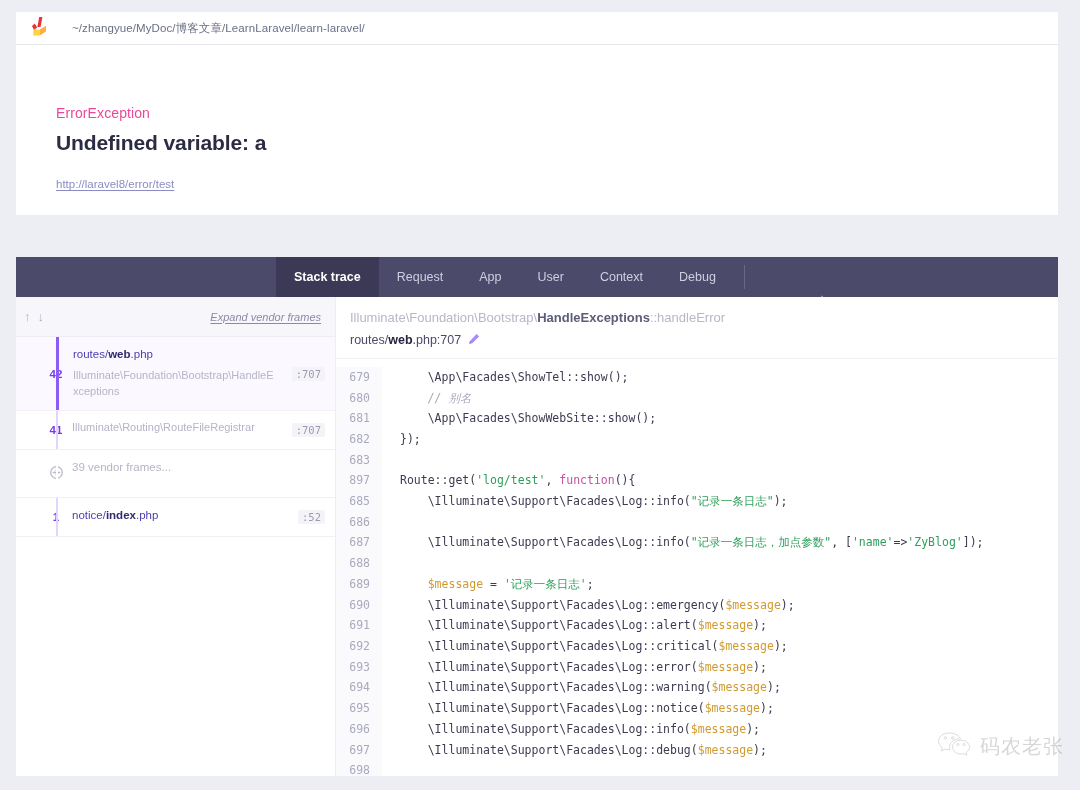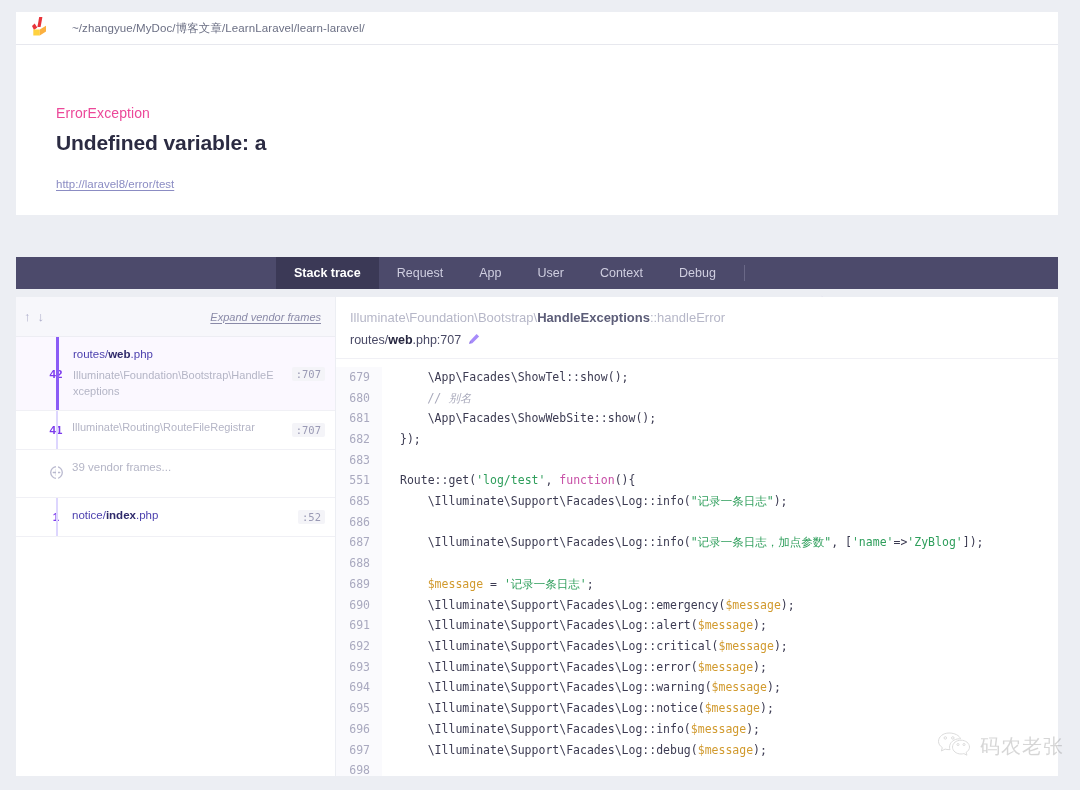--- a/index.html
+++ b/index.html
@@ -48,21 +48,21 @@
   }
   .exception-url {
     display: inline-block; margin-top: 22px;
     font-size: 11.5px; color: #8b8cc3;
     text-decoration: underline; text-underline-offset: 2px;
   }
 
   
   .tabbar {
     position: absolute; left: 16px; top: 257px;
-    width: 1042px; height: 32px;
+    width: 1042px; height: 40px;
     background: #4c4a6b;
     display: flex; align-items: stretch;
     padding-left: 260px;
   }
   .tab {
     display: flex; align-items: center;
     padding: 0 18px;
     font-size: 12.5px; color: #cfcee0;
     cursor: pointer; white-space: nowrap;
   }
@@ -305,21 +305,21 @@
             </svg>
           </span>
         </div>
       </div>
       <div class="code">
           <div class="code-line"><div class="gutter">679</div><div class="ln"><span class="t-punct">    \App\Facades\ShowTel::show();</span></div></div>
           <div class="code-line"><div class="gutter">680</div><div class="ln"><span class="t-com">    // 别名</span></div></div>
           <div class="code-line"><div class="gutter">681</div><div class="ln"><span class="t-punct">    \App\Facades\ShowWebSite::show();</span></div></div>
           <div class="code-line"><div class="gutter">682</div><div class="ln"><span class="t-punct">});</span></div></div>
           <div class="code-line"><div class="gutter">683</div><div class="ln"><span class="t-punct"></span></div></div>
-          <div class="code-line"><div class="gutter">551</div><div class="ln"><span class="t-punct">Route::get(</span><span class="t-str">'log/test'</span><span class="t-punct">, </span><span class="t-kw">function</span><span class="t-punct">(){</span></div></div>
+          <div class="code-line"><div class="gutter">897</div><div class="ln"><span class="t-punct">Route::get(</span><span class="t-str">'log/test'</span><span class="t-punct">, </span><span class="t-kw">function</span><span class="t-punct">(){</span></div></div>
           <div class="code-line"><div class="gutter">685</div><div class="ln"><span class="t-punct">    \Illuminate\Support\Facades\Log::info(</span><span class="t-str">"记录一条日志"</span><span class="t-punct">);</span></div></div>
           <div class="code-line"><div class="gutter">686</div><div class="ln"><span class="t-punct"></span></div></div>
           <div class="code-line"><div class="gutter">687</div><div class="ln"><span class="t-punct">    \Illuminate\Support\Facades\Log::info(</span><span class="t-str">"记录一条日志，加点参数"</span><span class="t-punct">, [</span><span class="t-str">'name'</span><span class="t-punct">=&gt;</span><span class="t-str">'ZyBlog'</span><span class="t-punct">]);</span></div></div>
           <div class="code-line"><div class="gutter">688</div><div class="ln"><span class="t-punct"></span></div></div>
           <div class="code-line"><div class="gutter">689</div><div class="ln"><span class="t-var">    $message</span><span class="t-punct"> = </span><span class="t-str">'记录一条日志'</span><span class="t-punct">;</span></div></div>
           <div class="code-line"><div class="gutter">690</div><div class="ln"><span class="t-punct">    \Illuminate\Support\Facades\Log::emergency(</span><span class="t-var">$message</span><span class="t-punct">);</span></div></div>
           <div class="code-line"><div class="gutter">691</div><div class="ln"><span class="t-punct">    \Illuminate\Support\Facades\Log::alert(</span><span class="t-var">$message</span><span class="t-punct">);</span></div></div>
           <div class="code-line"><div class="gutter">692</div><div class="ln"><span class="t-punct">    \Illuminate\Support\Facades\Log::critical(</span><span class="t-var">$message</span><span class="t-punct">);</span></div></div>
           <div class="code-line"><div class="gutter">693</div><div class="ln"><span class="t-punct">    \Illuminate\Support\Facades\Log::error(</span><span class="t-var">$message</span><span class="t-punct">);</span></div></div>
           <div class="code-line"><div class="gutter">694</div><div class="ln"><span class="t-punct">    \Illuminate\Support\Facades\Log::warning(</span><span class="t-var">$message</span><span class="t-punct">);</span></div></div>

